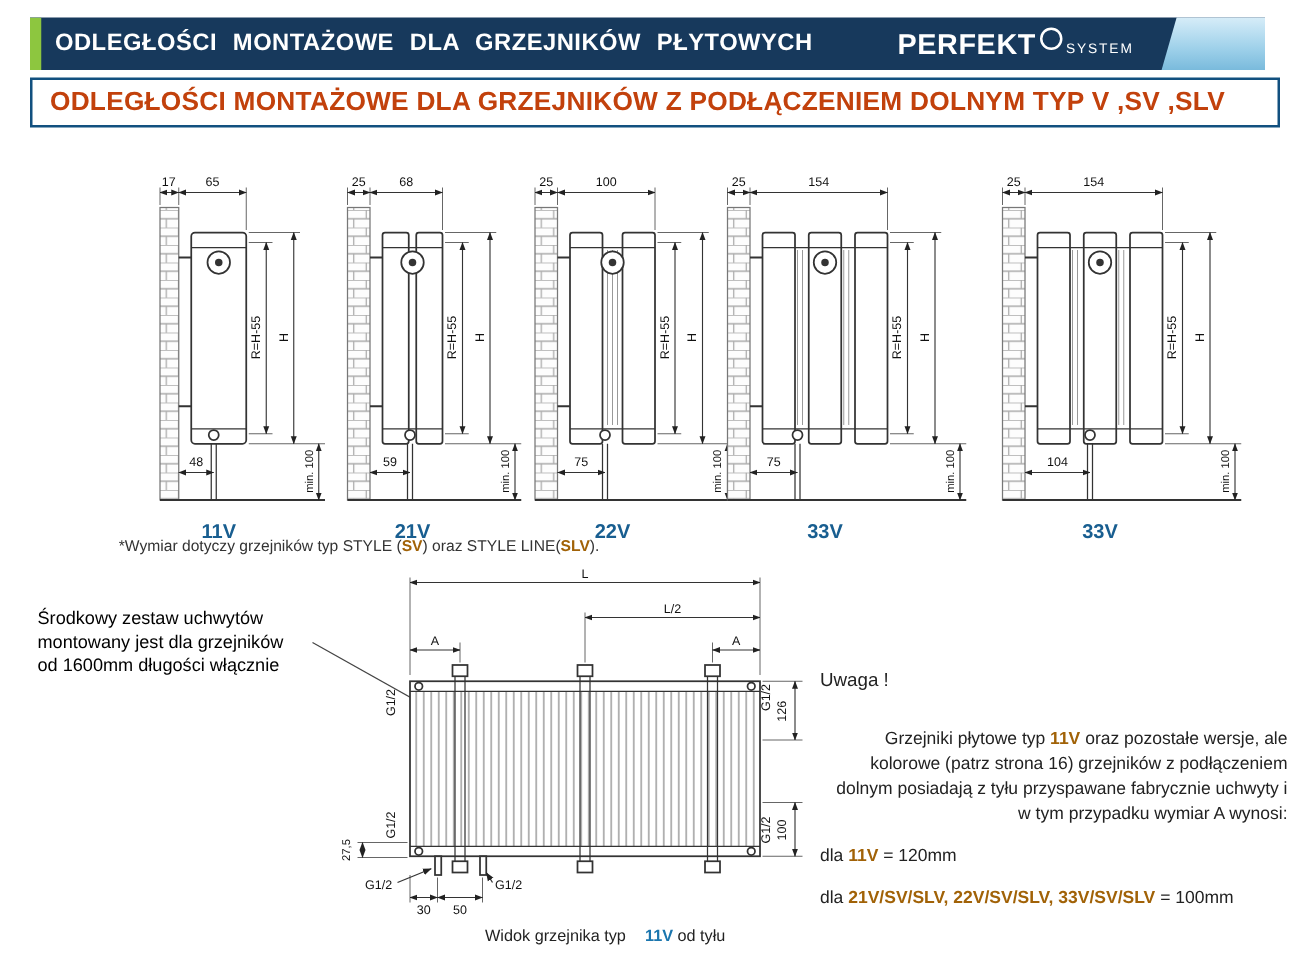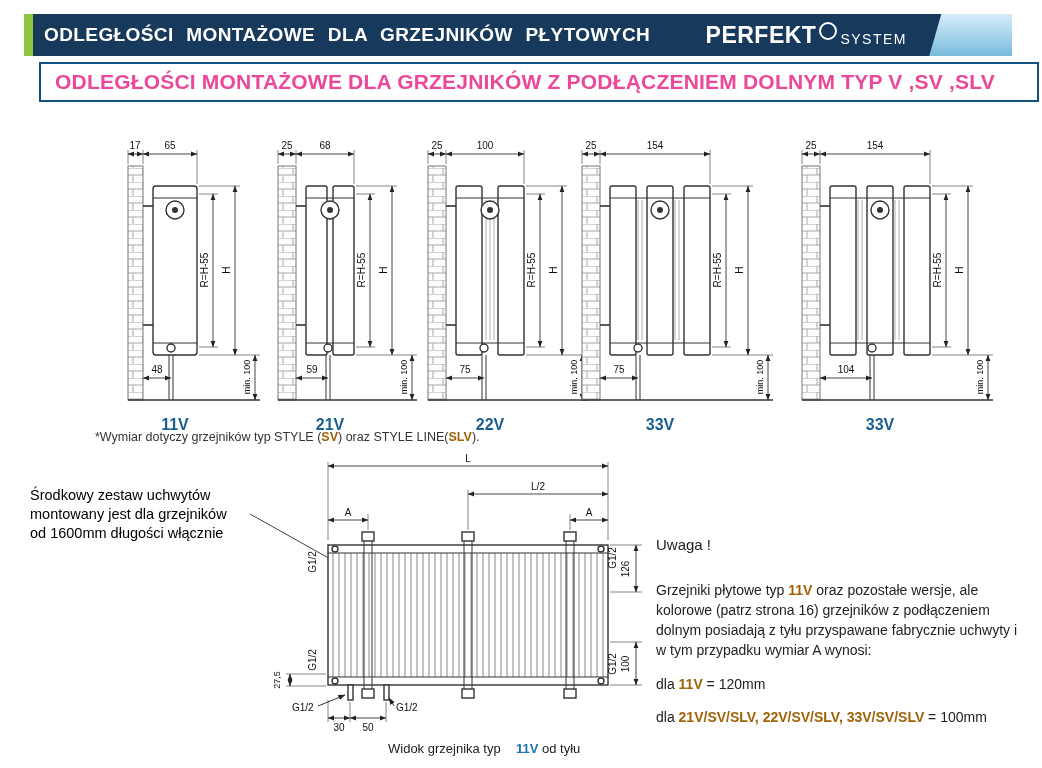--- a/index.html
+++ b/index.html
@@ -9,28 +9,28 @@
   
   .topbar{position:absolute;left:24px;top:14px;width:988px;height:42px;background:#17395c;
           overflow:hidden;display:flex;align-items:center;}
   .topbar-green{position:absolute;left:0;top:0;bottom:0;width:9px;background:#8dc63f;}
   .topbar-title{margin-left:20px;color:#fff;font-size:19px;font-weight:700;
                 letter-spacing:.4px;word-spacing:7px;white-space:nowrap;}
   .brand{position:absolute;right:105px;top:0;height:42px;display:flex;align-items:center;}
   .brand-name{color:#fff;font-size:23px;font-weight:700;letter-spacing:.5px;}
   .brand-ring{display:inline-block;width:14px;height:14px;border:2.5px solid #fff;
               border-radius:50%;margin:0 3px 8px 3px;}
-  .brand-sub{color:#fff;font-size:14px;letter-spacing:1.5px;margin-top:8px;}
+  .brand-sub{color:#fff;font-size:11px;letter-spacing:1.5px;margin-top:8px;}
   .topbar-slant{position:absolute;right:-18px;top:-3px;width:95px;height:50px;
                 background:linear-gradient(180deg,#ddf0fa 0%,#9fd1ea 55%,#6fb4d8 100%);
                 transform:skewX(-16deg);}
 
   
-  .subheader{position:absolute;left:39px;top:62px;width:982px;height:36px;border:2px solid #11507f;
-             display:flex;align-items:center;padding-left:14px;color:#ec4899;
+  .subheader{position:absolute;left:24px;top:62px;width:982px;height:36px;border:2px solid #11507f;
+             display:flex;align-items:center;padding-left:14px;color:#c2410c;
              font-size:21px;font-weight:700;letter-spacing:.2px;white-space:nowrap;}
 
   
   .diagrams{position:absolute;left:30px;top:112px;width:990px;height:320px;margin-top:28px;}
   .diag{position:absolute;top:0;}
 
   
   .ln{stroke:#333;stroke-width:1;fill:none;}
   .ln2{stroke:#333;stroke-width:1.6;fill:none;}
   .ext{stroke:#666;stroke-width:.8;fill:none;}
@@ -47,21 +47,21 @@
   
   .note{position:absolute;left:95px;top:430px;font-size:12.5px;color:#333;}
   .hl{color:#a16207;font-weight:700;}
 
   
   .annot{position:absolute;left:30px;top:486px;width:216px;font-size:14.5px;line-height:1.32;color:#000000;}
   .leader{position:absolute;left:246px;top:506px;width:225px;height:135px;}
   .rear{position:absolute;left:270px;top:450px;}
   .info{position:absolute;left:656px;top:534px;width:374px;font-size:14px;line-height:1.42;color:#222;}
   .info-heading{font-size:15px;margin:0 0 26px 0;font-weight:400;}
-  .info-para{margin:4px 0 14px 0;}
+  .info-para{margin:4px 0 14px 0;text-align:right;}
   .info-rule{margin:0 0 13px 0;}
 </style>
 </head>
 <body>
 
 <div class="page">
 
   <svg width="0" height="0" style="position:absolute" aria-hidden="true">
     <defs>
       <pattern id="brick" width="18" height="14" patternUnits="userSpaceOnUse">

